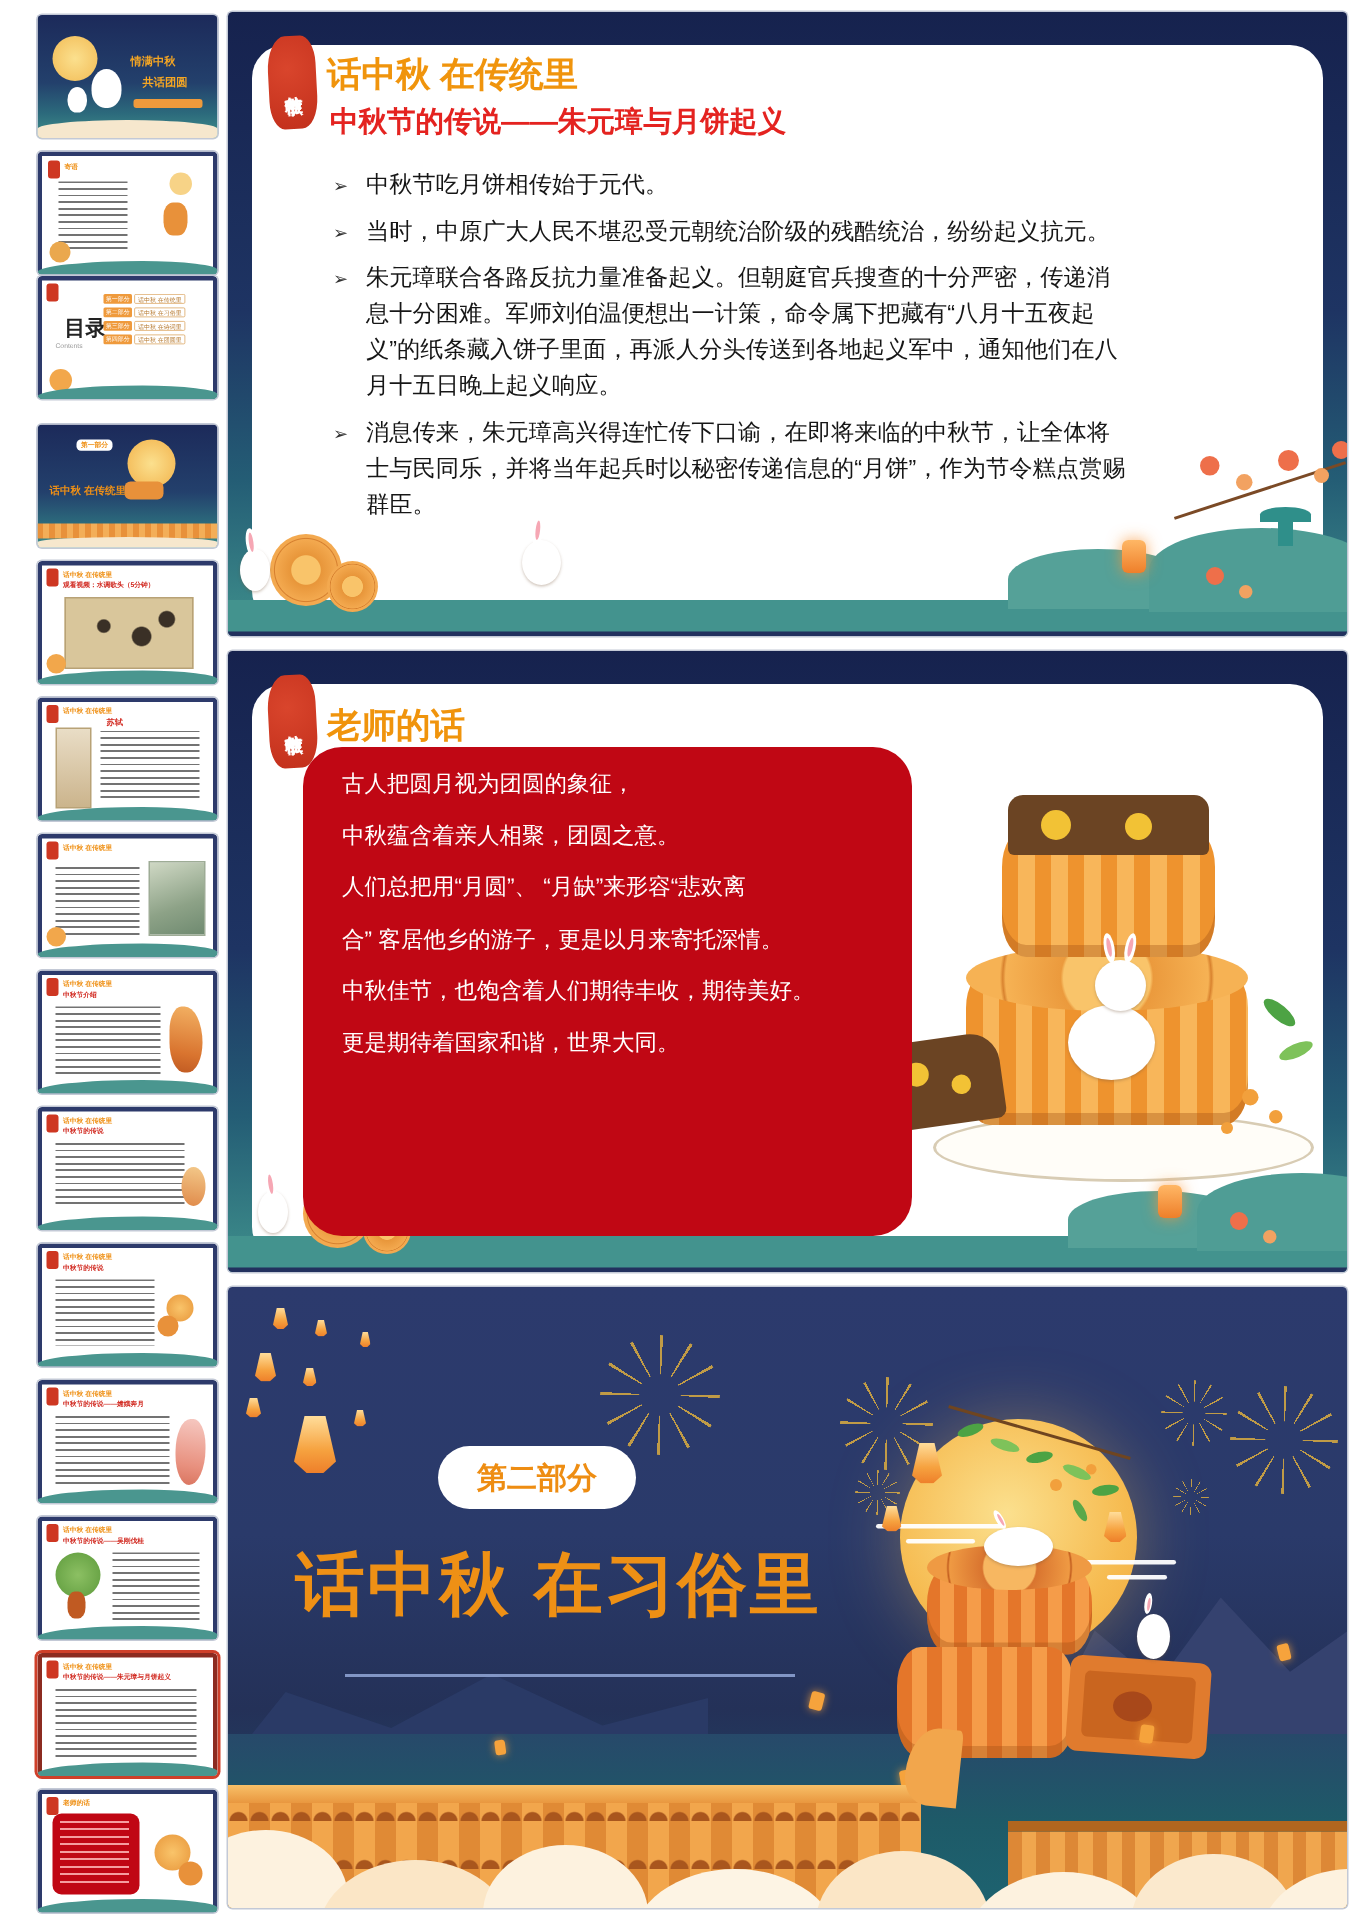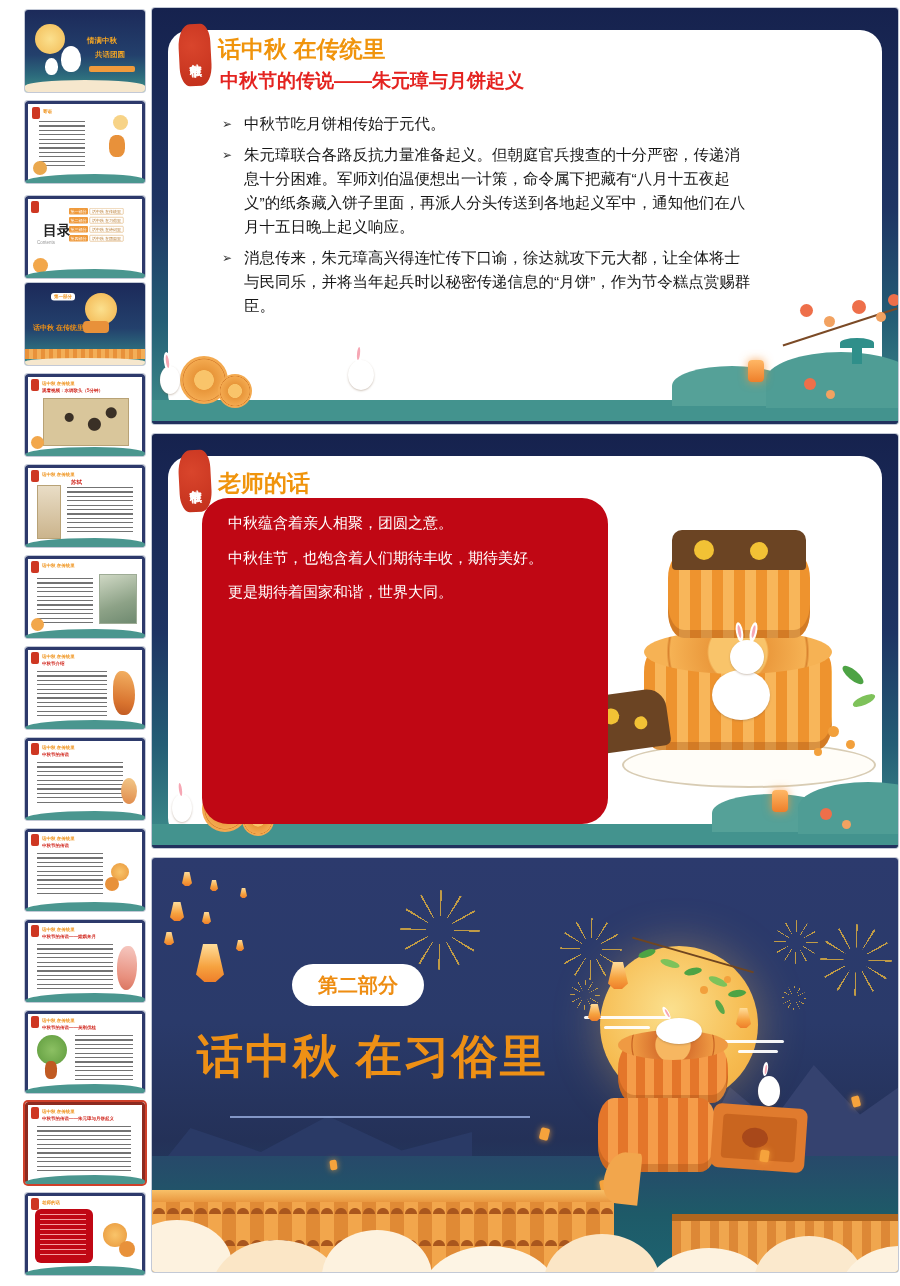--- a/index.html
+++ b/index.html
@@ -107,21 +107,21 @@
     <div class="twhite"></div>
     <div class="mseal" style="left:7px;top:6px"></div>
     <div class="tiny orange" style="left:18px;top:7px">寄语</div>
     <div class="bars" style="left:14px;top:20px;width:46px;height:48px"></div>
     <div class="mball" style="left:88px;top:14px;width:15px;height:15px;background:#f7d387"></div>
     <div class="mball" style="left:84px;top:34px;width:16px;height:22px;background:#e8913a;border-radius:40%"></div>
     <div class="mball" style="left:8px;top:60px;width:14px;height:14px;background:#eaa84e"></div>
     <div class="mwave"></div>
   </div>
 
-  <div class="thumb" style="top:196px">
+  <div class="thumb" style="top:184px">
     <div class="twhite"></div>
     <div class="mseal" style="left:6px;top:5px"></div>
     <div style="position:absolute;left:18px;top:26px;font-size:14px;font-weight:bold;color:#222">目录</div>
     <div class="tiny" style="left:12px;top:44px;color:#999;font-weight:normal">Contents</div>
     <div style="position:absolute;left:44px;top:12px;width:150px;transform:scale(.5);transform-origin:left top">
       <div class="toc-row">
           <span class="toc-badge">第一部分</span>
           <span class="toc-label">话中秋 在传统里</span>
         </div>
       <div class="toc-row">
@@ -291,22 +291,23 @@
     <div class="flower" style="left:674px;top:382px;width:9px;height:9px;background:#f2a261"></div>
 
     <div class="seal">
         <span>中秋佳节</span>
       </div>
     <h1 class="s-title">话中秋 在传统里</h1>
     <h2 class="s-sub">中秋节的传说——朱元璋与月饼起义</h2>
 
     <div class="bullets">
       <div class="bullet">中秋节吃月饼相传始于元代。</div>
+      <div class="bullet">当时，中原广大人民不堪忍受元朝统治阶级的残酷统治，纷纷起义抗元。</div>
       <div class="bullet">朱元璋联合各路反抗力量准备起义。但朝庭官兵搜查的十分严密，传递消息十分困难。军师刘伯温便想出一计策，命令属下把藏有“八月十五夜起义”的纸条藏入饼子里面，再派人分头传送到各地起义军中，通知他们在八月十五日晚上起义响应。</div>
-      <div class="bullet">消息传来，朱元璋高兴得连忙传下口谕，徐达就攻下元大都，让全体将士与民同乐，并将当年起兵时以秘密传递信息的“月饼”，作为节令糕点赏赐群臣。</div>
+      <div class="bullet">消息传来，朱元璋高兴得连忙传下口谕，在即将来临的中秋节，让全体将士与民同乐，并将当年起兵时以秘密传递信息的“月饼”，作为节令糕点赏赐群臣。</div>
     </div>
   </div>
 
   <div class="slide festival" id="slide-b" style="top:434px;height:414px">
     <div class="card"></div>
 
     <div>
       <div class="plate" style="left:470px;top:308px;width:250px;height:42px"></div>
       <div class="drum" style="left:492px;top:212px;width:188px;height:104px"></div>
       <div class="drumtop" style="left:492px;top:196px;width:188px;height:44px"></div>
@@ -347,21 +348,24 @@
     <div style="position:absolute;left:620px;top:356px;width:16px;height:22px;background:linear-gradient(180deg,#ffb765,#ee7f2a);border-radius:4px;box-shadow:0 0 10px rgba(248,150,60,.8)"></div>
     <div class="flower" style="left:668px;top:374px;width:12px;height:12px"></div>
     <div class="flower" style="left:690px;top:386px;width:9px;height:9px;background:#f2a261"></div>
 
     <div class="seal">
         <span>中秋佳节</span>
       </div>
     <h1 class="s-title" style="top:34px">老师的话</h1>
 
     <div class="redbox">
+      <div class="ln">古人把圆月视为团圆的象征，</div>
       <div class="ln">中秋蕴含着亲人相聚，团圆之意。</div>
+      <div class="ln">人们总把用“月圆”、 “月缺”来形容“悲欢离</div>
+      <div class="ln">合” 客居他乡的游子，更是以月来寄托深情。</div>
       <div class="ln">中秋佳节，也饱含着人们期待丰收，期待美好。</div>
       <div class="ln">更是期待着国家和谐，世界大同。</div>
     </div>
   </div>
 
   <div class="slide nightc" id="slide-c" style="top:858px;height:414px">
 
     <div class="mtn" style="left:540px;top:196px;width:210px;height:110px;background:#35426f;clip-path:polygon(0 100%,18% 30%,38% 62%,58% 10%,80% 55%,100% 28%,100% 100%)"></div>
     <div class="mtn" style="left:0;top:238px;width:320px;height:80px;background:#2a3a66;clip-path:polygon(0 100%,12% 40%,34% 70%,55% 25%,78% 68%,100% 45%,100% 100%)"></div>
     <div class="tealbottom"></div>

